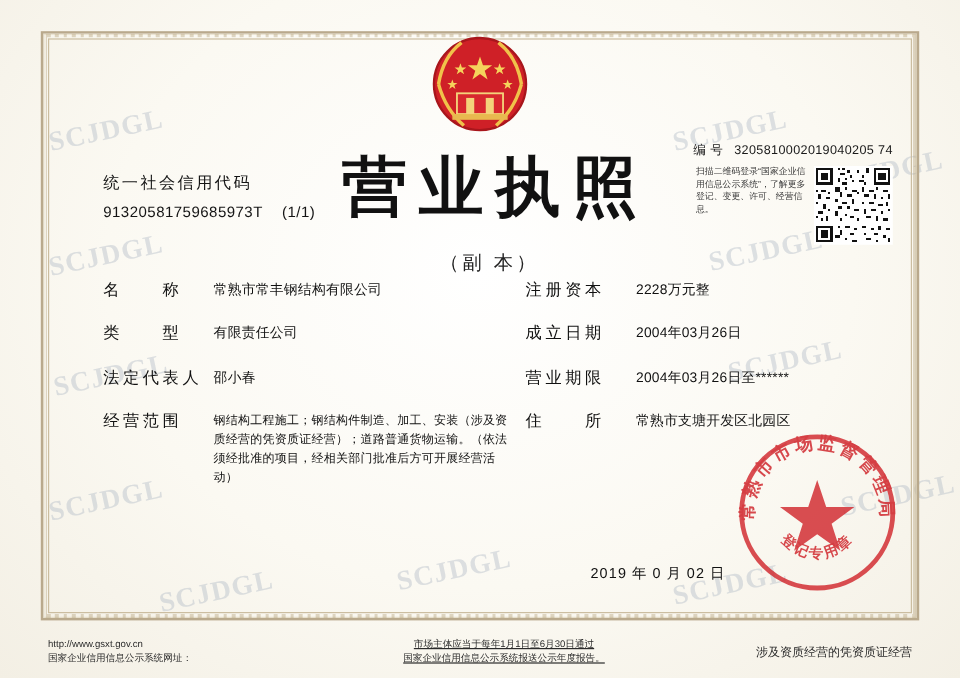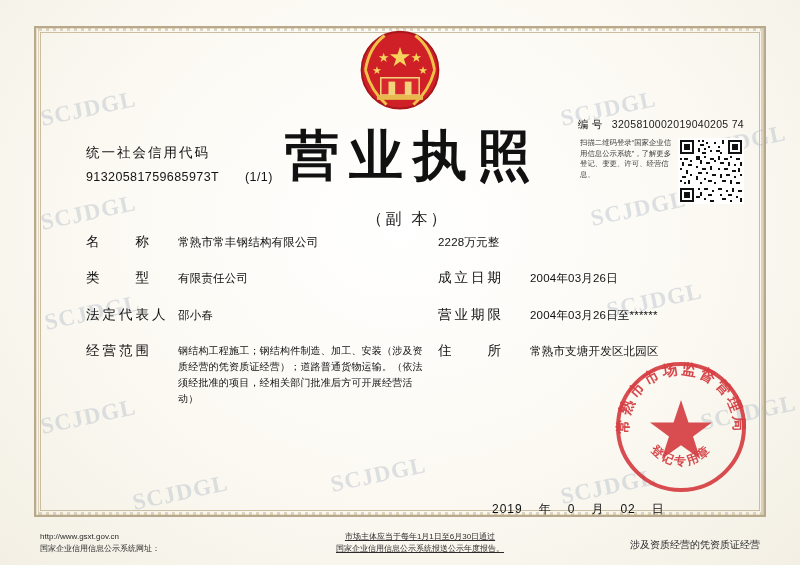--- a/index.html
+++ b/index.html
@@ -122,21 +122,21 @@
     font-family: "Liberation Serif", serif;
     font-size: 13.5px;
     letter-spacing: 2px;
     color: #141414;
     white-space: nowrap;
   }
   .code-value-row {
     margin-top: 8px;
     display: flex;
     align-items: baseline;
-    gap: 26px;
+    gap: 16px;
     font-family: "Liberation Sans", sans-serif;
     font-size: 12.5px;
     color: #141414;
     letter-spacing: 0.4px;
   }
   
   .serial {
     position: absolute;
     right: 56px;
     top: 118px;
@@ -220,22 +220,21 @@
   }
   .date-line {
     position: absolute;
     left: 492px;
     top: 470px;
     font-size: 12px;
     color: #111;
     letter-spacing: 1px;
     display: flex;
     align-items: baseline;
-    gap: 16px;
-    margin-top: 31px;
+    gap: 4px;
   }
   .date-line .num { font-family: "Liberation Sans", sans-serif; }
   
   .seal {
     position: absolute;
     left: 606px;
     top: 352px;
     width: 150px;
     height: 150px;
     opacity: 0.86;
@@ -422,20 +421,21 @@
     </svg>
   </div>
 
   <div class="fields">
     <div class="row">
       <div class="col-left">
         <div class="flabel">名　　称</div>
         <div class="fvalue">常熟市常丰钢结构有限公司</div>
       </div>
       <div class="col-right">
+        <div class="flabel">注册资本</div>
         <div class="fvalue">2228万元整</div>
       </div>
     </div>
 
     <div class="row">
       <div class="col-left">
         <div class="flabel">类　　型</div>
         <div class="fvalue">有限责任公司</div>
       </div>
       <div class="col-right">

